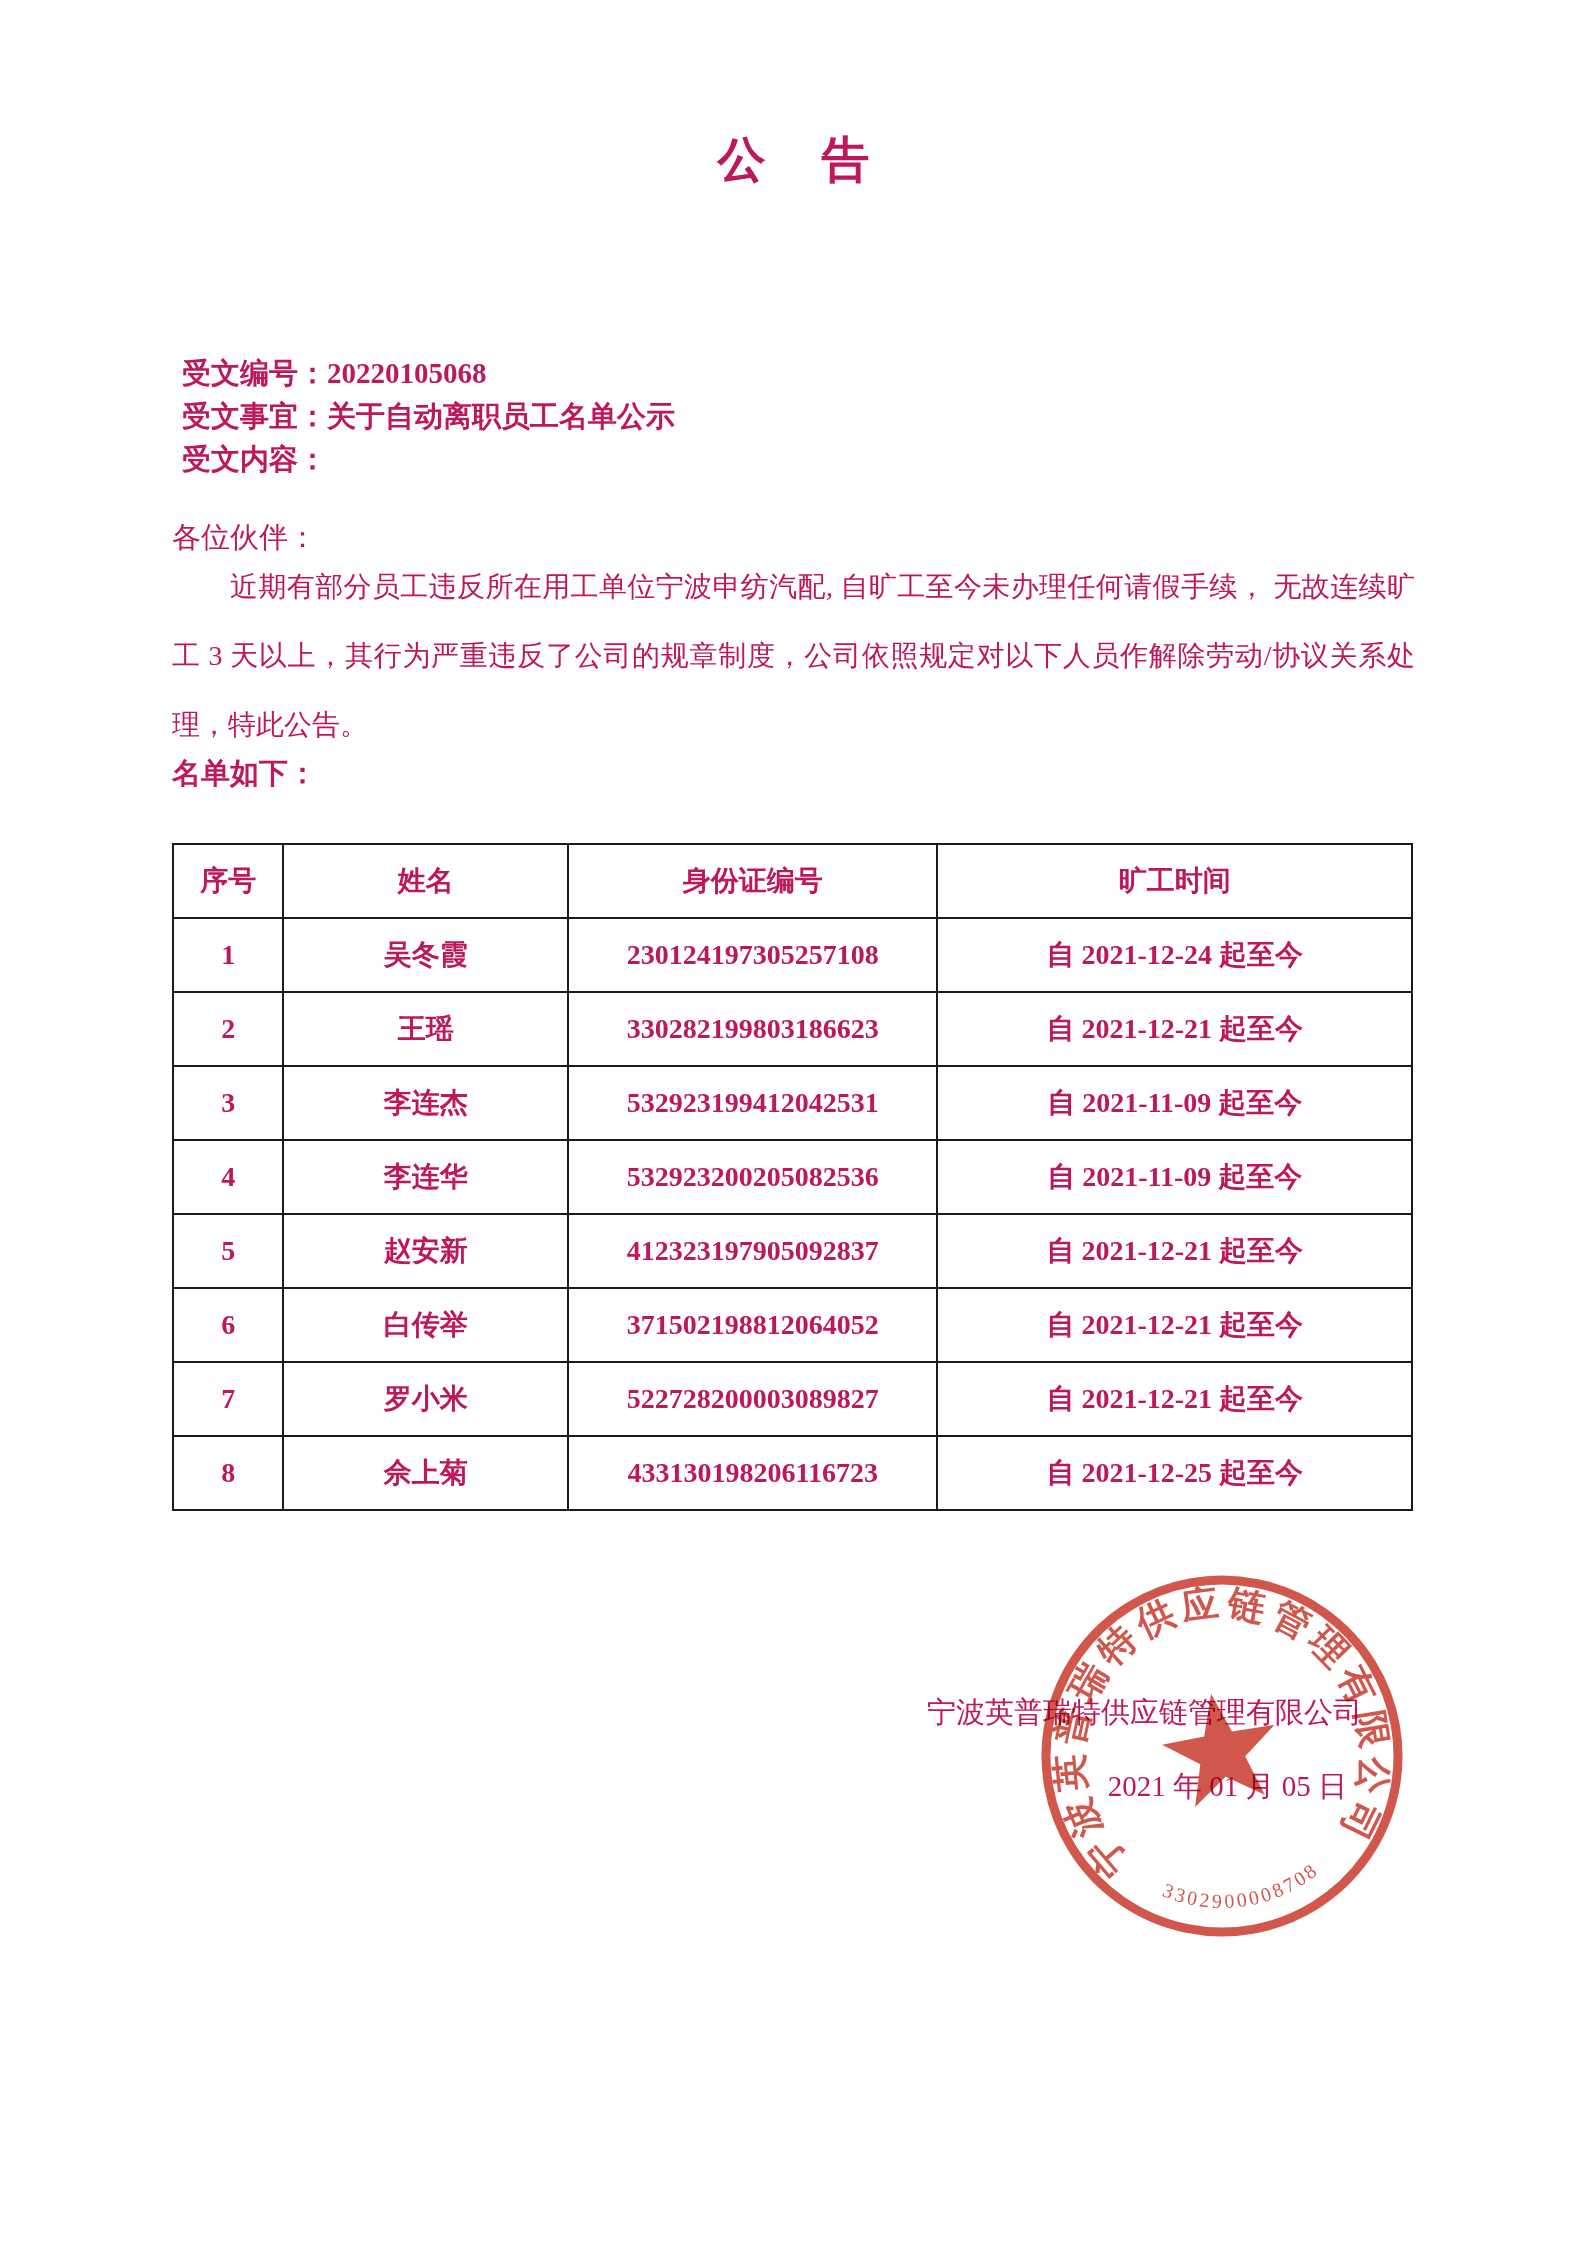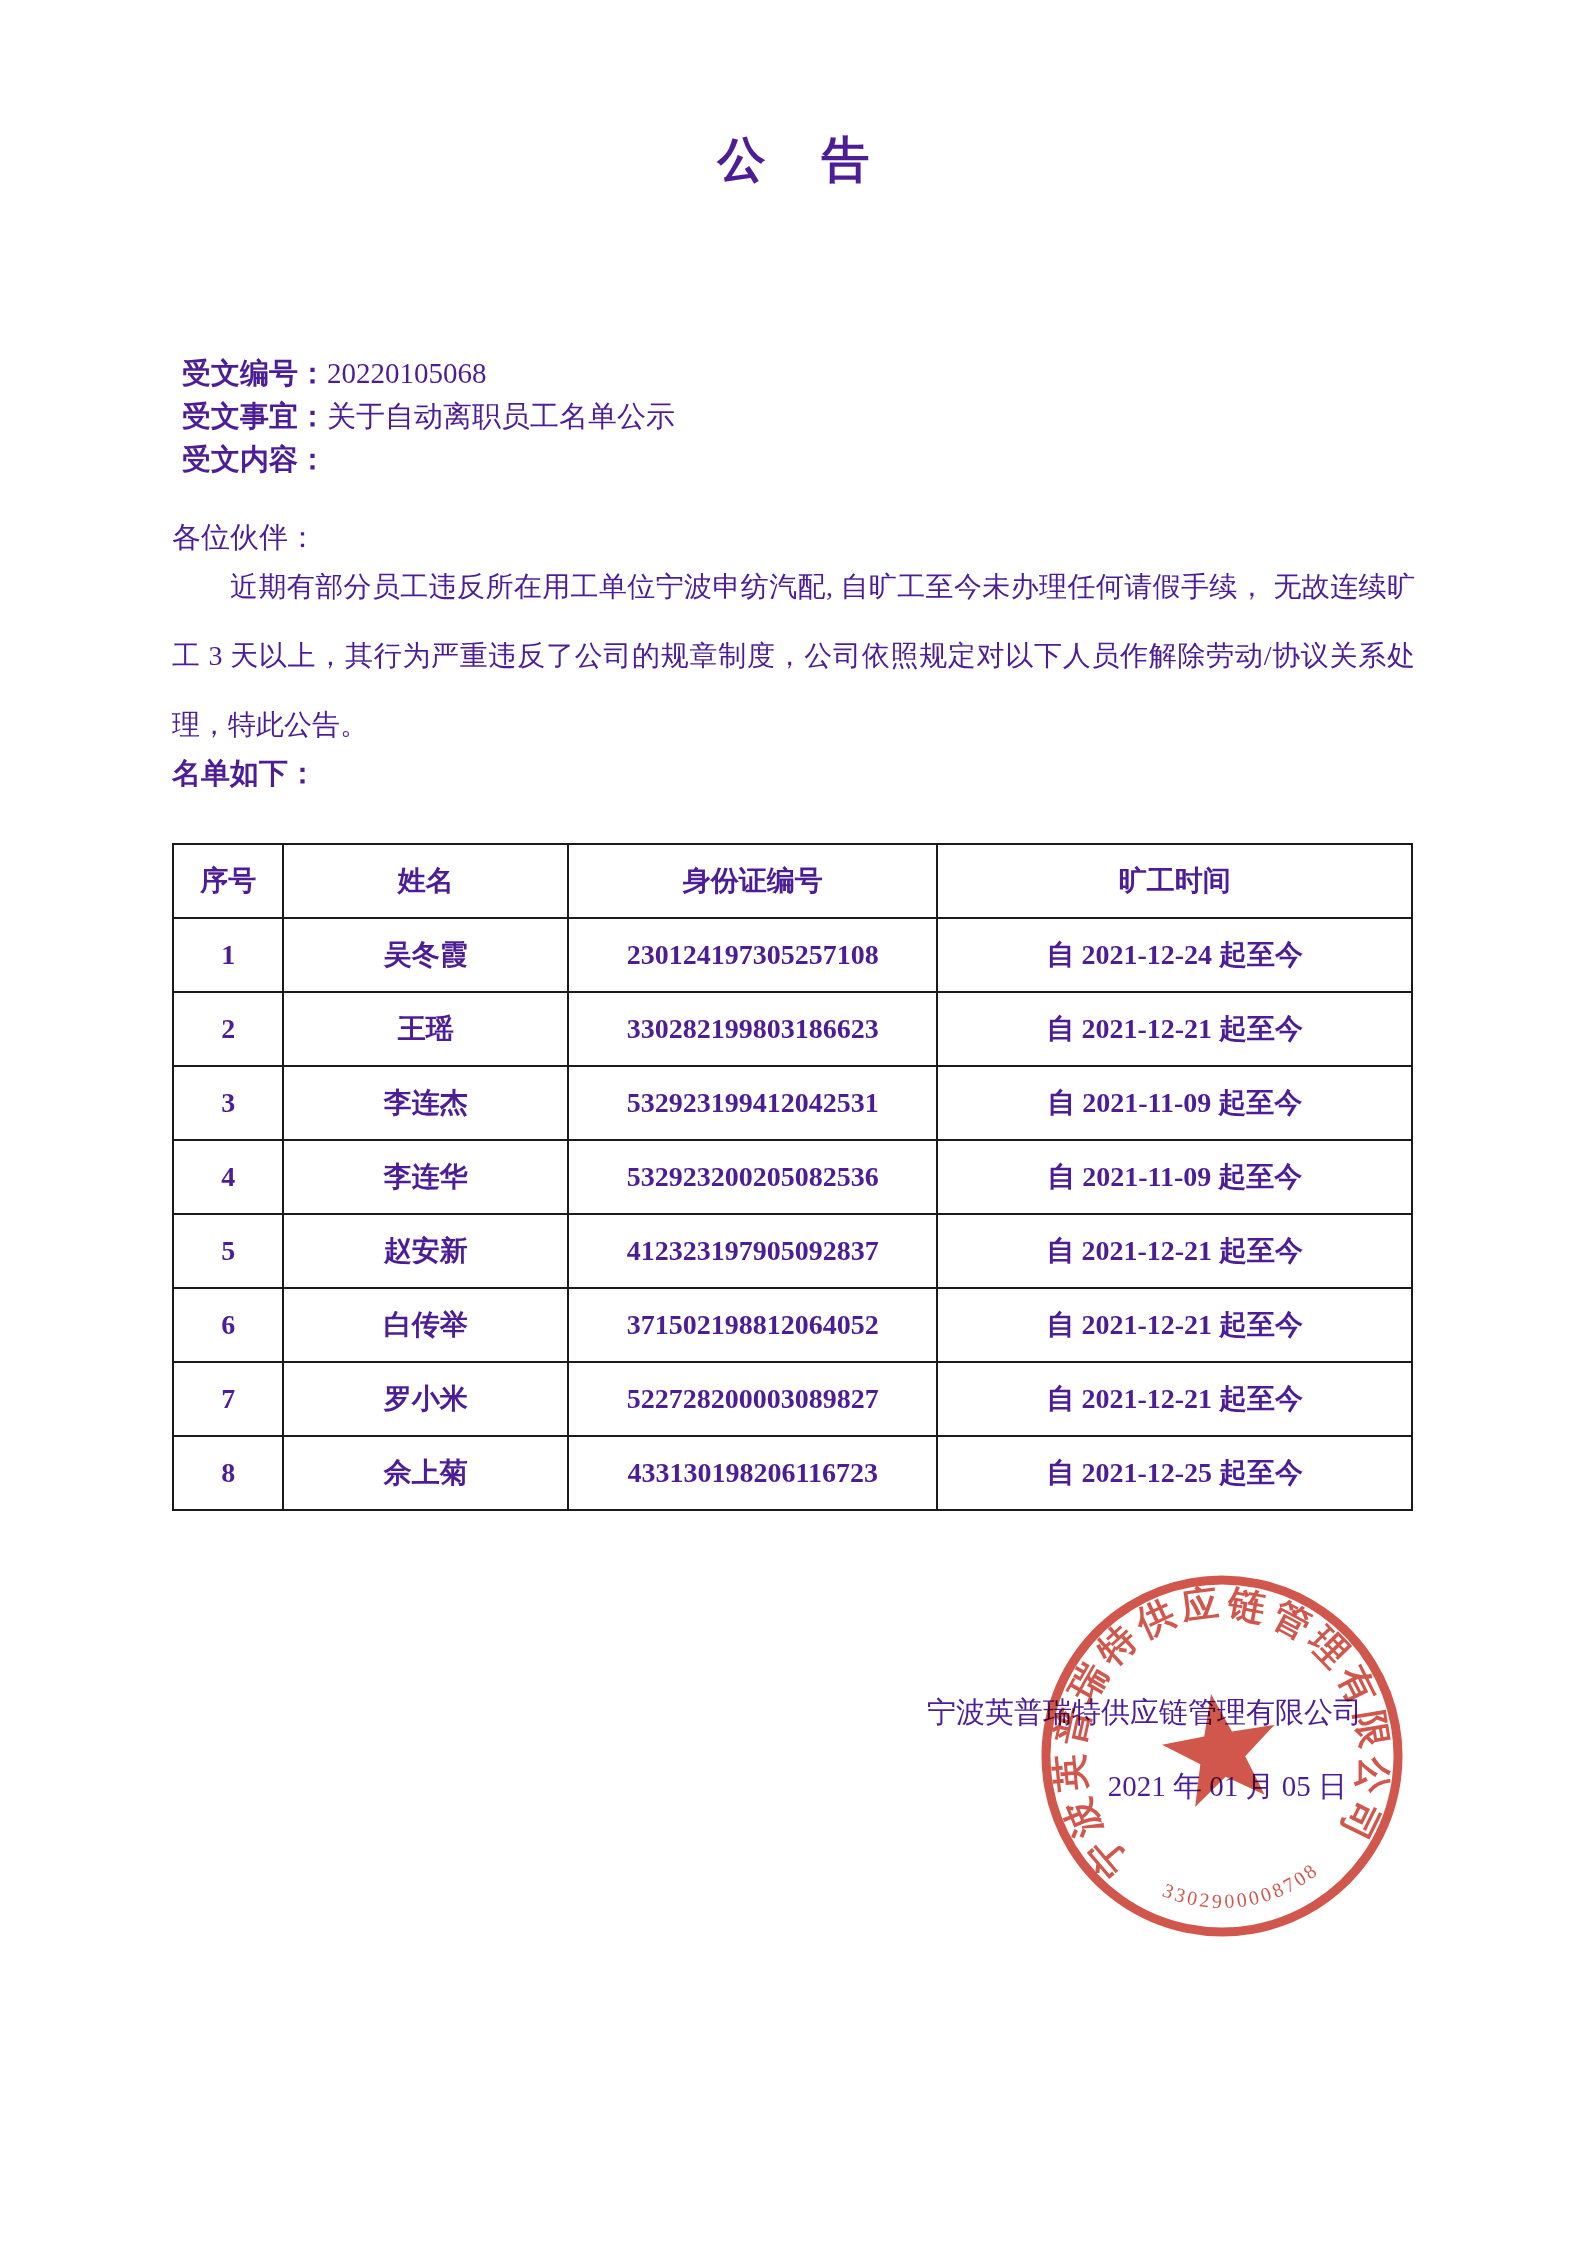--- a/index.html
+++ b/index.html
@@ -1,33 +1,33 @@
 <!DOCTYPE html>
 <html><head>
 <meta charset="utf-8">
 <style>
   html,body{margin:0;padding:0;background:#ffffff;}
   .page{
     position:relative;
     width:1587px;height:1954px;
     background:#ffffff;
     font-family:"Liberation Serif","DejaVu Serif",serif;
-    color:#4c1d95;
+    color:#be185d;
     overflow:hidden;
   }
   .doc-title{
     position:absolute;top:128px;left:0;width:100%;
     text-align:center;
     font-size:48px;font-weight:bold;letter-spacing:22px;
     text-indent:22px;
   }
   .meta-block{position:absolute;top:352px;left:182px;}
   .meta-line{font-size:29px;line-height:43px;white-space:nowrap;}
   .meta-label{font-weight:bold;text-align:center;}
-  .meta-value{font-weight:normal;}
+  .meta-value{font-weight:bold;}
   .salutation{position:absolute;top:518px;left:172px;font-size:29px;}
   .body-par{
     position:absolute;top:552px;left:172px;width:1243px;
     font-size:28px;line-height:69px;
     text-align:justify;text-indent:58px;
   }
   .list-label{position:absolute;top:754px;left:172px;font-size:29px;font-weight:bold;}
   table.emp{
     position:absolute;top:843px;left:172px;width:1241px;
     border-collapse:collapse;table-layout:fixed;

